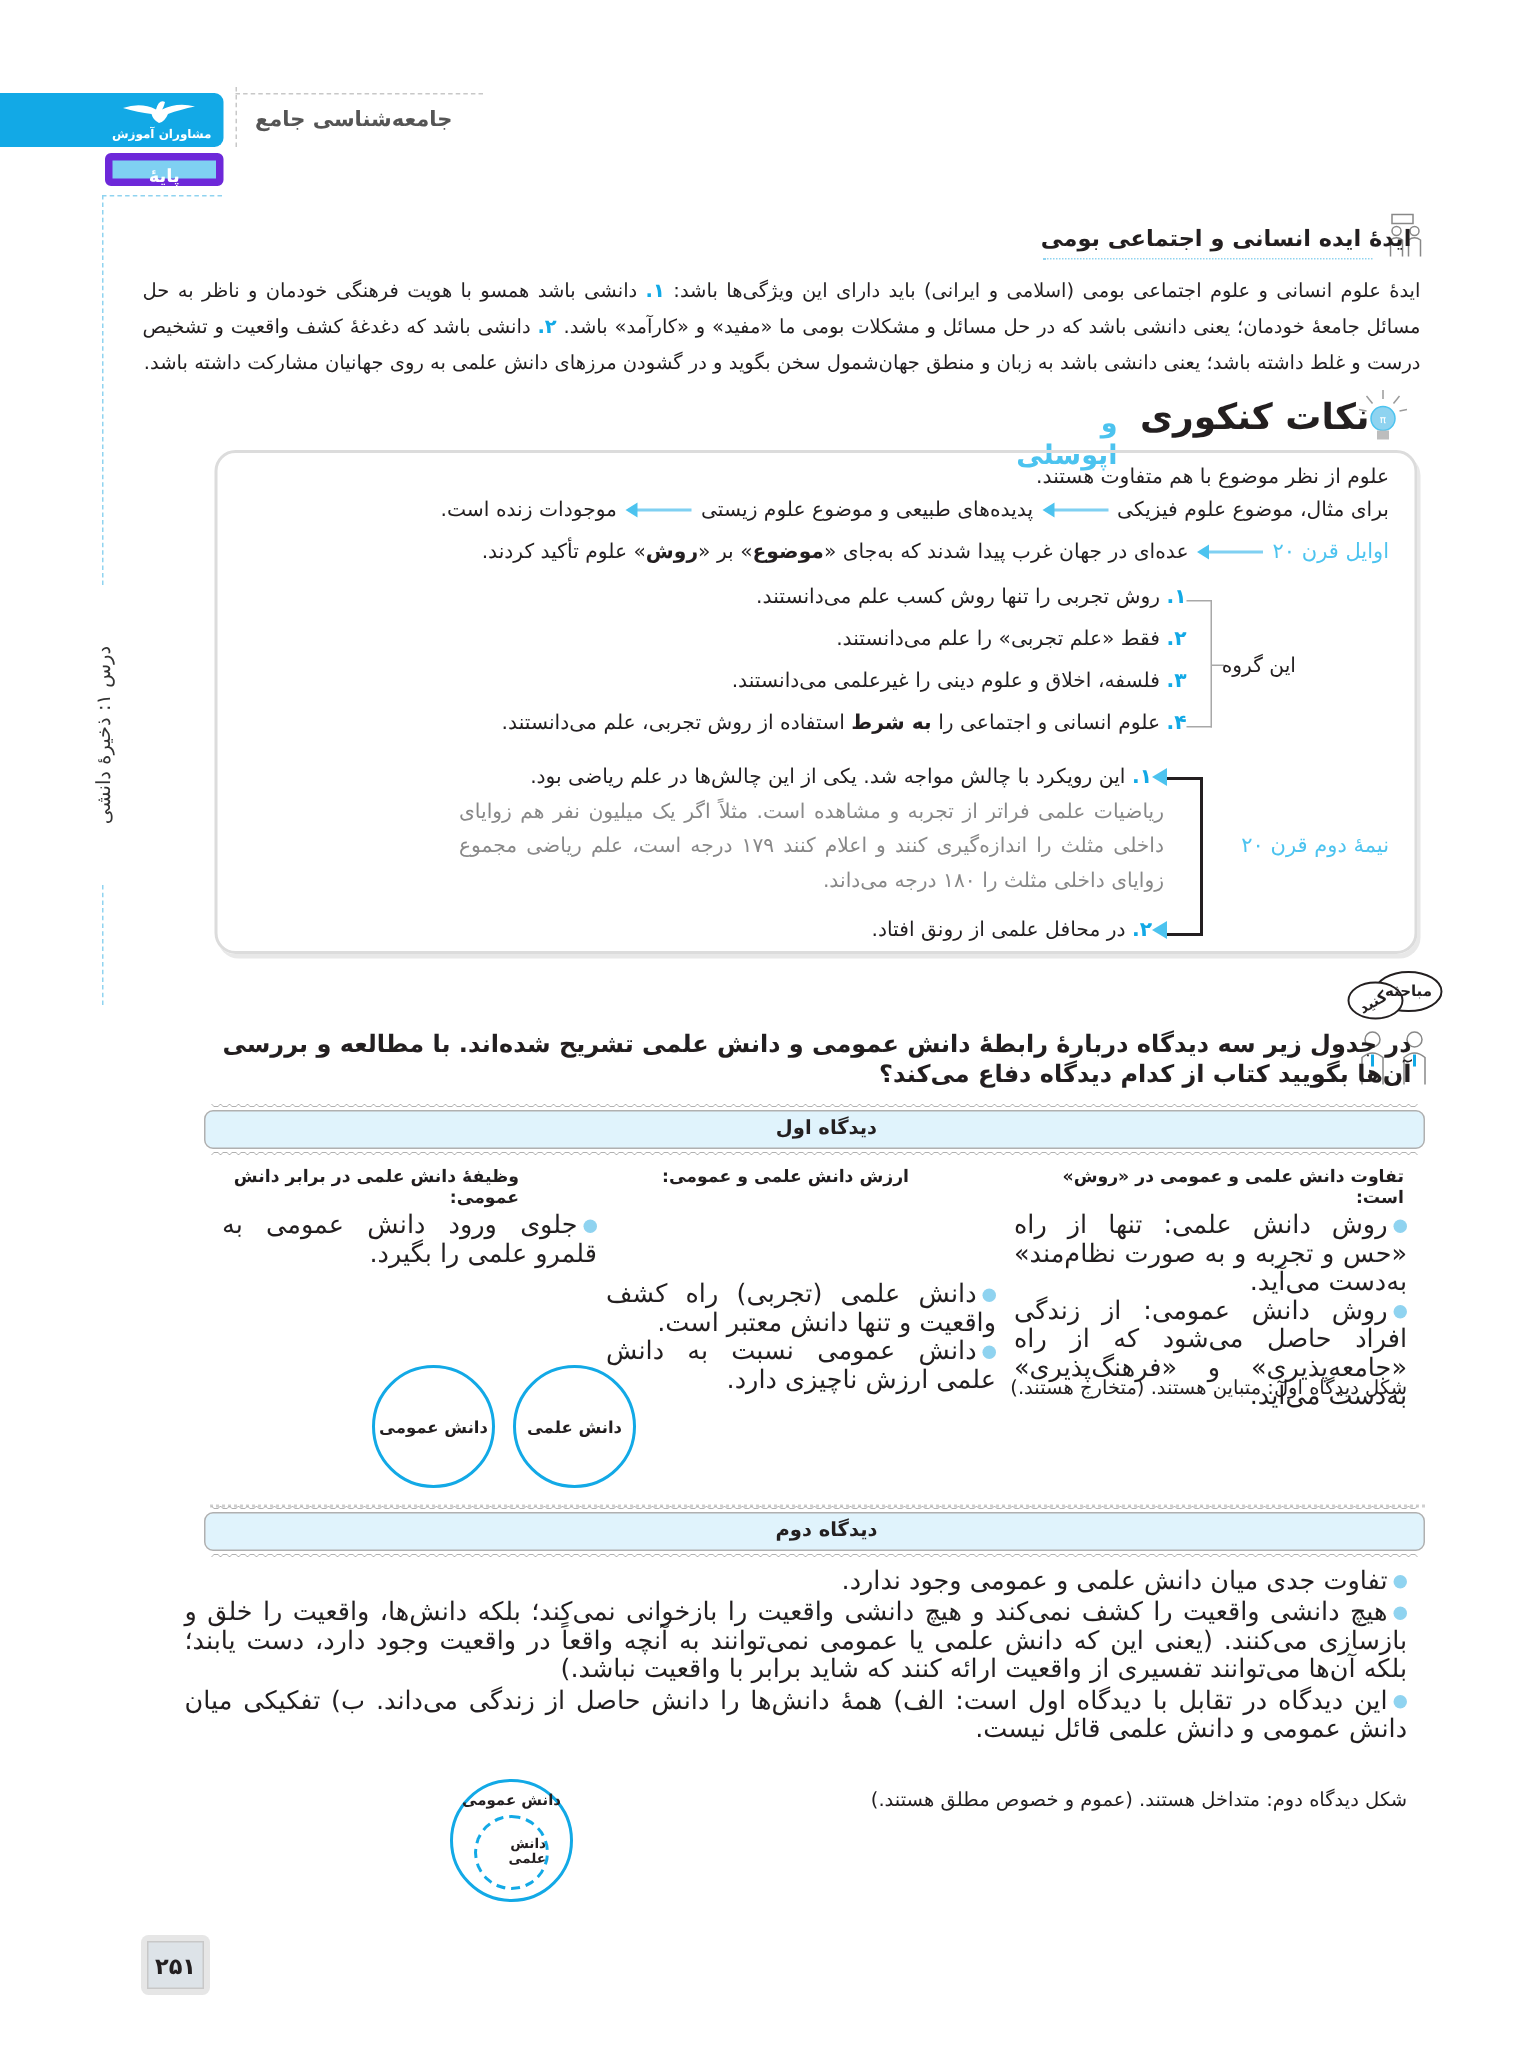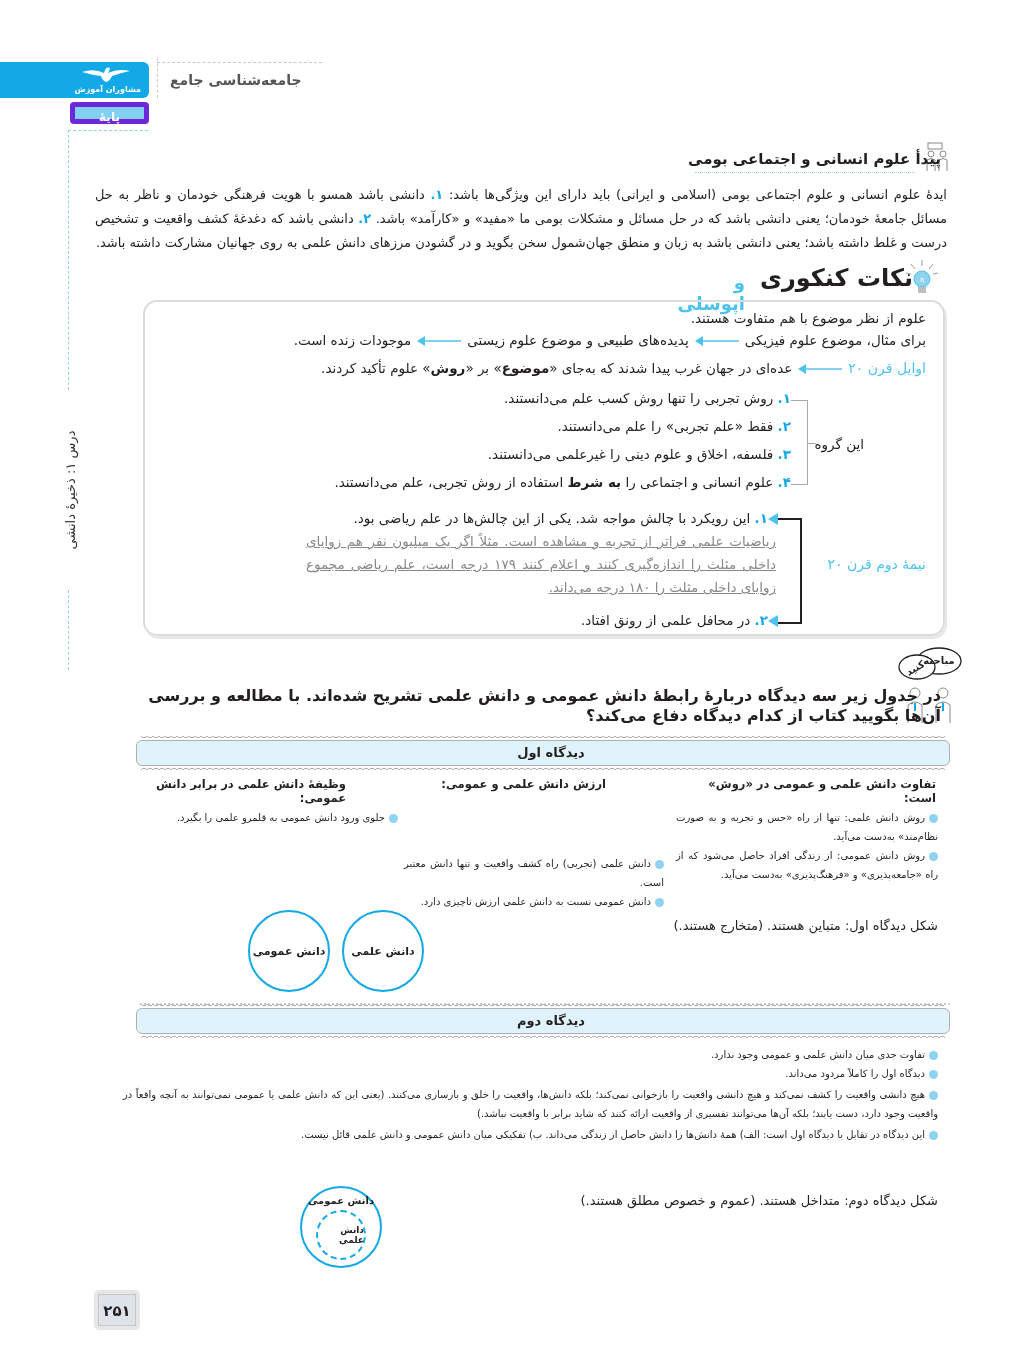--- a/index.html
+++ b/index.html
@@ -51,21 +51,21 @@
   .disc-text { right: 75px; top: 686px; width: 800px; font-size: 16px; font-weight: bold; line-height: 20px; }
 
   
   .band { left: 136px; width: 814px; height: 26px; background: #e0f3fc; border: 1px solid #b0b0b0; border-radius: 6px; text-align: center; font-size: 13px; font-weight: bold; line-height: 24px; padding-left: 16px; }
   .band::before, .band::after { content: ""; position: absolute; left: 4px; right: 4px; height: 4px;
     background: radial-gradient(circle at 3px -1px, transparent 2.5px, #b0b0b0 2.5px, #b0b0b0 3.2px, transparent 3.2px) repeat-x; background-size: 6px 4px; }
   .band::before { top: -5px; }
   .band::after { bottom: -5px; transform: scaleY(-1); }
 
   .col-h { font-size: 11.5px; font-weight: bold; }
-  .cell { font-size: 10px; line-height: 19px; text-align: justify; }
+  .cell { font-size: 17px; line-height: 19px; text-align: justify; }
   .dot { display: inline-block; width: 9px; height: 9px; border-radius: 50%; background: #8fd3f0; margin-left: 4px; vertical-align: middle; }
   .circle { border: 2px solid #12a9e6; border-radius: 50%; display: flex; align-items: center; justify-content: center; font-size: 11px; font-weight: bold; }
 
   .dotted-sep { left: 140px; top: 1003px; width: 810px; border-top: 2px dotted #cfcfcf; }
   .page-num { left: 94px; top: 1290px; width: 46px; height: 40px; background: #e6e6e6; border-radius: 5px; padding: 4px; }
   .page-num span { display: block; width: 100%; height: 100%; background: #dde3e8; border: 1px solid #c8c8c8; font-size: 15px; font-weight: bold; text-align: center; line-height: 32px; }
 </style>
 </head>
 <body>
 
@@ -85,21 +85,21 @@
 <div class="abs vertical-lesson">
   <span class="rtl">درس ۱: ذخیرهٔ دانشی</span>
 </div>
 
 <svg class="abs sec-icon" viewBox="0 0 24 30">
   <rect x="3" y="1" width="14" height="6" fill="none" stroke="#888" stroke-width="1"></rect>
   <circle cx="6" cy="12" r="3" fill="none" stroke="#888"></circle>
   <circle cx="18" cy="12" r="3" fill="none" stroke="#888"></circle>
   <path d="M2 29 V18 Q6 15 10 18 V29 M14 29 V18 Q18 15 22 18 V29" fill="none" stroke="#888"></path>
 </svg>
-<div class="abs sec-title rtl">پیدأ علوم انسانی و اجتماعی بومی</div>
+<div class="abs sec-title rtl">ایدهٔ ایده انسانی و اجتماعی بومی</div>
 <div class="abs sec-title-underline"></div>
 <p class="abs intro-para rtl"><span>ایدهٔ علوم انسانی و علوم اجتماعی بومی (اسلامی و ایرانی) باید دارای این ویژگی‌ها باشد: </span><span class="num-blue">۱.</span><span> دانشی باشد همسو با هویت فرهنگی خودمان و ناظر به حل مسائل جامعهٔ خودمان؛ یعنی دانشی باشد که در حل مسائل و مشکلات بومی ما «مفید» و «کارآمد» باشد. </span><span class="num-blue">۲.</span><span> دانشی باشد که دغدغهٔ کشف واقعیت و تشخیص درست و غلط داشته باشد؛ یعنی دانشی باشد به زبان و منطق جهان‌شمول سخن بگوید و در گشودن مرزهای دانش علمی به روی جهانیان مشارکت داشته باشد.</span></p>
 
 <div class="abs nokat-head">
   <span class="nokat-sub rtl">و اپوسلی</span>
   <span class="nokat-title rtl">نکات کنکوری</span>
   <svg class="bulb" viewBox="0 0 34 40">
     <g stroke="#9a9a9a" stroke-width="1">
         <line x1="17" y1="2" x2="17" y2="8"></line>
         <line x1="6" y1="6" x2="10" y2="11"></line>
@@ -126,21 +126,21 @@
 <div class="abs tick" style="left:808px; top:443px; width:8px;"></div>
 <div class="abs line rtl" style="right:152px; top:436px;">این گروه</div>
 <div class="abs line rtl" style="right:225px; top:390px;"><span class="num-blue">۱.</span> <span>روش تجربی را تنها روش کسب علم می‌دانستند.</span></div>
 <div class="abs line rtl" style="right:225px; top:418px;"><span class="num-blue">۲.</span> <span>فقط «علم تجربی» را علم می‌دانستند.</span></div>
 <div class="abs line rtl" style="right:225px; top:446px;"><span class="num-blue">۳.</span> <span>فلسفه، اخلاق و علوم دینی را غیرعلمی می‌دانستند.</span></div>
 <div class="abs line rtl" style="right:225px; top:474px;"><span class="num-blue">۴.</span> <span>علوم انسانی و اجتماعی را </span><b>به شرط</b><span> استفاده از روش تجربی، علم می‌دانستند.</span></div>
 
 <div class="abs bracket-dark" style="left:776px; top:518px; width:26px; height:106px;"></div>
 <div class="abs line rtl" style="right:90px; top:556px;"><span class="era-label">نیمهٔ دوم قرن ۲۰</span></div>
 <div class="abs line rtl" style="right:238px; top:510px;"><span class="chev"></span><span class="num-blue">۱.</span> <span>این رویکرد با چالش مواجه شد. یکی از این چالش‌ها در علم ریاضی بود.</span></div>
-<div class="abs rtl gray-text" style="right:240px; top:530px; width:470px; font-size:13.5px; line-height:23px; text-align:justify;text-decoration:underline;">ریاضیات علمی فراتر از تجربه و مشاهده است. مثلاً اگر یک میلیون نفر هم زوایای داخلی مثلث را اندازه‌گیری کنند و اعلام کنند ۱۷۹ درجه است، علم ریاضی مجموع زوایای داخلی مثلث را ۱۸۰ درجه می‌داند.</div>
+<div class="abs rtl gray-text" style="right:240px; top:530px; width:470px; font-size:13.5px; line-height:23px; text-align:justify;">ریاضیات علمی فراتر از تجربه و مشاهده است. مثلاً اگر یک میلیون نفر هم زوایای داخلی مثلث را اندازه‌گیری کنند و اعلام کنند ۱۷۹ درجه است، علم ریاضی مجموع زوایای داخلی مثلث را ۱۸۰ درجه می‌داند.</div>
 <div class="abs line rtl" style="right:238px; top:612px;"><span class="chev"></span><span class="num-blue">۲.</span> <span>در محافل علمی از رونق افتاد.</span></div>
 
 <svg class="abs disc-icon" viewBox="0 0 70 80">
   <ellipse cx="44" cy="16" rx="22" ry="13" fill="#fff" stroke="#231f20" stroke-width="1.3"></ellipse>
   <ellipse cx="22" cy="22" rx="18" ry="12" fill="#fff" stroke="#231f20" stroke-width="1.3"></ellipse>
   <text x="44" y="19" font-size="10" font-weight="bold" text-anchor="middle" fill="#231f20">مباحثه</text>
   <text x="22" y="26" font-size="10" font-weight="bold" text-anchor="middle" fill="#231f20" transform="rotate(-30 22 26)">کنید</text>
   <g fill="none" stroke="#888" stroke-width="1">
     <circle cx="20" cy="48" r="5"></circle>
       <path d="M13 78 V60 Q20 54 27 60 V78"></path>
@@ -173,21 +173,20 @@
 <div class="abs line rtl" style="right:78px; top:918px; font-size:13px;">شکل دیدگاه اول: متباین هستند. (متخارج هستند.)</div>
 <div class="abs circle rtl" style="left:342px; top:910px; width:82px; height:82px;">دانش علمی</div>
 <div class="abs circle rtl" style="left:248px; top:910px; width:82px; height:82px;">دانش عمومی</div>
 
 <div class="abs dotted-sep"></div>
 
 <div class="abs band rtl" style="top:1008px;">دیدگاه دوم</div>
 
 <div class="abs cell rtl" style="right:78px; top:1045px; width:815px; line-height:19px;">
   <div><span class="dot"></span><span>تفاوت جدی میان دانش علمی و عمومی وجود ندارد.</span></div>
-  <div><span class="dot"></span><span>دیدگاه اول را کاملاً مردود می‌داند.</span></div>
   <div style="margin-top:2px;"><span class="dot"></span><span>هیچ دانشی واقعیت را کشف نمی‌کند و هیچ دانشی واقعیت را بازخوانی نمی‌کند؛ بلکه دانش‌ها، واقعیت را خلق و  بازسازی می‌کنند. (یعنی این که دانش علمی یا عمومی نمی‌توانند به آنچه واقعاً در واقعیت وجود دارد، دست یابند؛ بلکه آن‌ها می‌توانند تفسیری از واقعیت ارائه کنند که شاید برابر با واقعیت نباشد.)</span></div>
   <div style="margin-top:2px;"><span class="dot"></span><span>این دیدگاه در تقابل با دیدگاه اول است: الف) همهٔ دانش‌ها را دانش حاصل از زندگی می‌داند. ب) تفکیکی میان دانش عمومی و دانش علمی قائل نیست.</span></div>
 </div>
 <div class="abs line rtl" style="right:78px; top:1193px; font-size:13px;">شکل دیدگاه دوم: متداخل هستند. (عموم و خصوص مطلق هستند.)</div>
 
 <div class="abs" style="left:300px; top:1186px; width:82px; height:82px; border:2px solid #12a9e6; border-radius:50%;">
   <span class="rtl" style="position:absolute; left:0; right:0; top:7px; text-align:center; font-size:10px; font-weight:bold;">دانش عمومی</span>
   <div style="position:absolute; left:14px; top:22px; width:50px; height:50px; border:2px dashed #12a9e6; border-radius:50%; display:flex; align-items:center; justify-content:center; font-size:9px; font-weight:bold;" class="rtl">دانش علمی</div>
 </div>
 

